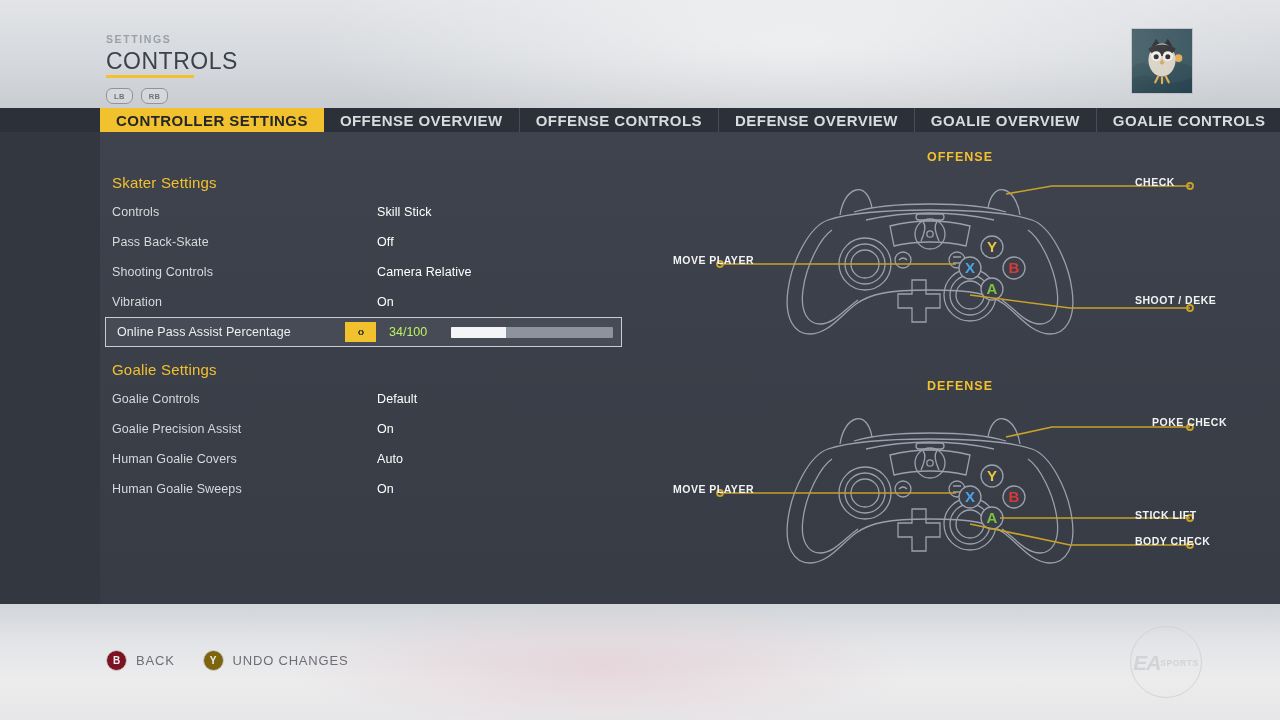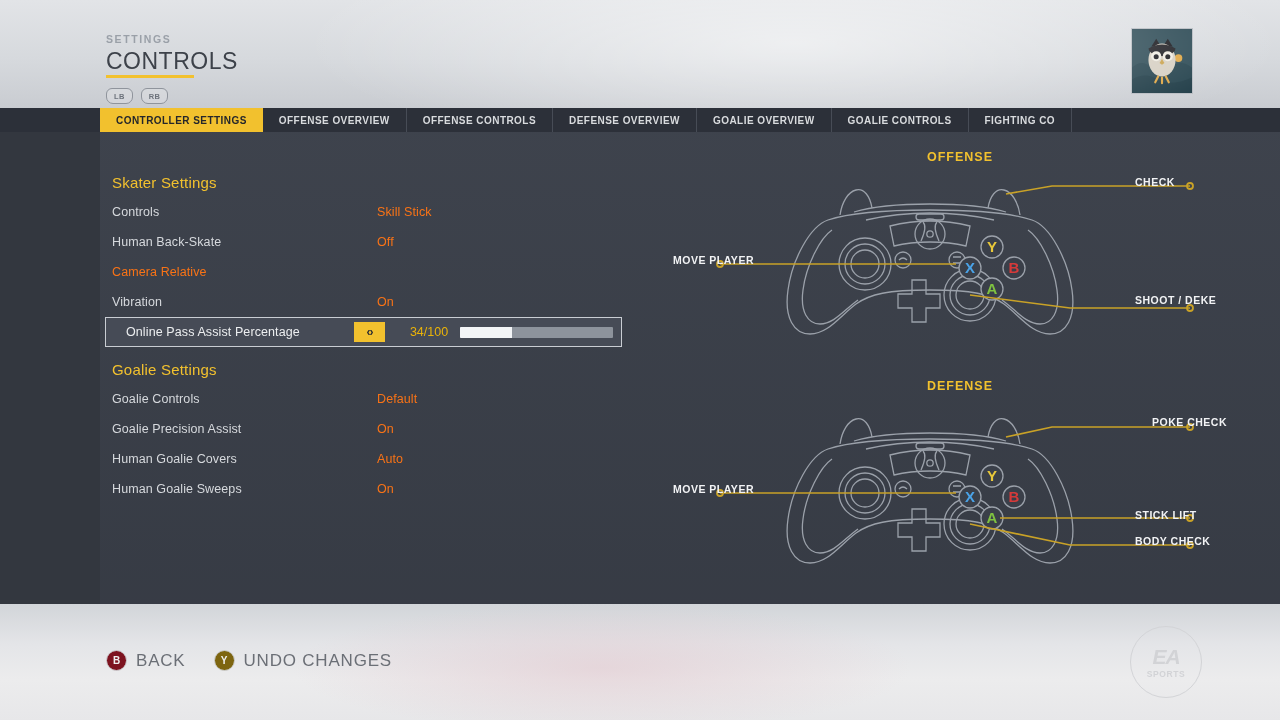--- a/index.html
+++ b/index.html
@@ -51,21 +51,21 @@
   .avatar svg{ display:block; width:100%; height:100%; }
 
   
   .tabbar{
     position:absolute; left:0; top:108px; width:1280px; height:24px;
     background:#2c3039; display:flex; align-items:stretch;
     padding-left:100px;
   }
   .tab{
     position:relative; display:flex; align-items:center; justify-content:center;
-    padding:0 16px; font-size:10px; font-weight:bold; letter-spacing:.45px;
+    padding:0 16px; font-size:15px; font-weight:bold; letter-spacing:.45px;
     color:#d9dbde; white-space:nowrap;
     border-right:1px solid #474c56;
   }
   .tab.active{ background:#f2c12e; color:#24262b; border-right:none; }
   .tab:first-child{ border-left:none; }
 
   
   .main{
     position:absolute; left:0; top:132px; width:1280px; height:472px;
     background:#3a3f49;
@@ -85,34 +85,34 @@
   }
   .section-head{
     font-size:15px; color:#f2c12e; padding:14px 0 6px 12px;
     letter-spacing:.2px;
   }
   .row{
     position:relative; height:30px; display:flex; align-items:center;
     padding:0 8px 0 12px;
   }
   .row .lab{ font-size:12.5px; color:#d6d9dd; flex:0 0 265px; letter-spacing:.1px;}
-  .row .val{ font-size:12.5px; color:#f97316; letter-spacing:.1px;}
+  .row .val{ font-size:12.5px; color:#ffffff; letter-spacing:.1px;}
 
   .row.selected{
     border:1.6px solid #c9cdd3; background:#464b56; height:30px;
-    margin:0 0 0 5px; width:517px; padding-left:20px;
+    margin:0 0 0 5px; width:517px; padding-left:11px;
   }
   .row.selected .lab{ color:#eceef0; flex:0 0 228px;}
   .arrow-box{
     width:31px; height:20px; background:#f2c12e; color:#2b2d33;
     display:flex; align-items:center; justify-content:center;
     font-size:12px; font-weight:bold; letter-spacing:-1px;
     flex:0 0 31px;
   }
-  .slider-num{ font-size:12.5px; color:#eab308; margin-left:13px; flex:0 0 62px;text-align:center;}
+  .slider-num{ font-size:12.5px; color:#bef264; margin-left:13px; flex:0 0 62px;}
   .slider-track{
     position:relative; width:162px; height:11px; background:#8d939c;
     border-radius:1px; overflow:hidden;
   }
   .slider-fill{ position:absolute; left:0; top:0; height:100%; background:#f3f5f7; }
 
   
   .diagrams{ position:absolute; left:640px; top:0; width:640px; height:472px; }
   .diag{ position:absolute; left:0; width:640px; height:212px; }
   .diag.offense{ top:18px; }
@@ -140,25 +140,25 @@
   .prompts{ position:absolute; left:106px; top:46px; display:flex; gap:28px; align-items:center; z-index:2;}
   .prompt{ display:flex; align-items:center; gap:9px; }
   .pad-btn{
     width:21px; height:21px; border-radius:50%;
     display:flex; align-items:center; justify-content:center;
     font-size:10px; font-weight:bold; color:#f0f0f0;
     border:1.6px solid #cfd1d4;
   }
   .pad-btn.b{ background:#7d1320; }
   .pad-btn.y{ background:#7d6510; }
-  .prompt-label{ font-size:17px; color:#6b6f76; letter-spacing:.8px; }
+  .prompt-label{ font-size:13px; color:#6b6f76; letter-spacing:.8px; }
   .ea-logo{
     position:absolute; right:78px; top:22px; width:72px; height:72px;
     border-radius:50%; border:1.6px solid #d3d4d7;
-    display:flex; flex-direction:column; align-items:center; justify-content:center;
+    display:flex; flex-direction:row; align-items:center; justify-content:center;
     color:#d2d3d6; z-index:2;
   }
   .ea-logo .ea{ font-size:21px; font-weight:bold; font-style:italic; letter-spacing:-1px; line-height:1;}
   .ea-logo .sports{ font-size:8.5px; font-weight:bold; letter-spacing:.6px; margin-top:2px;}
 </style>
 </head>
 <body>
 
 <div id="screen">
 
@@ -208,24 +208,25 @@
 
     <div class="settings">
 
       <div class="section-head">Skater Settings</div>
 
       <div class="row">
         <div class="lab">Controls</div>
         <div class="val">Skill Stick</div>
       </div>
       <div class="row">
-        <div class="lab">Human Back-Skate</div>
+        <div class="lab">Pass Back-Skate</div>
         <div class="val">Off</div>
       </div>
       <div class="row">
+        <div class="lab">Shooting Controls</div>
         <div class="val">Camera Relative</div>
       </div>
       <div class="row">
         <div class="lab">Vibration</div>
         <div class="val">On</div>
       </div>
 
       <div class="row selected">
         <div class="lab">Online Pass Assist Percentage</div>
         <div class="arrow-box">‹›</div>

